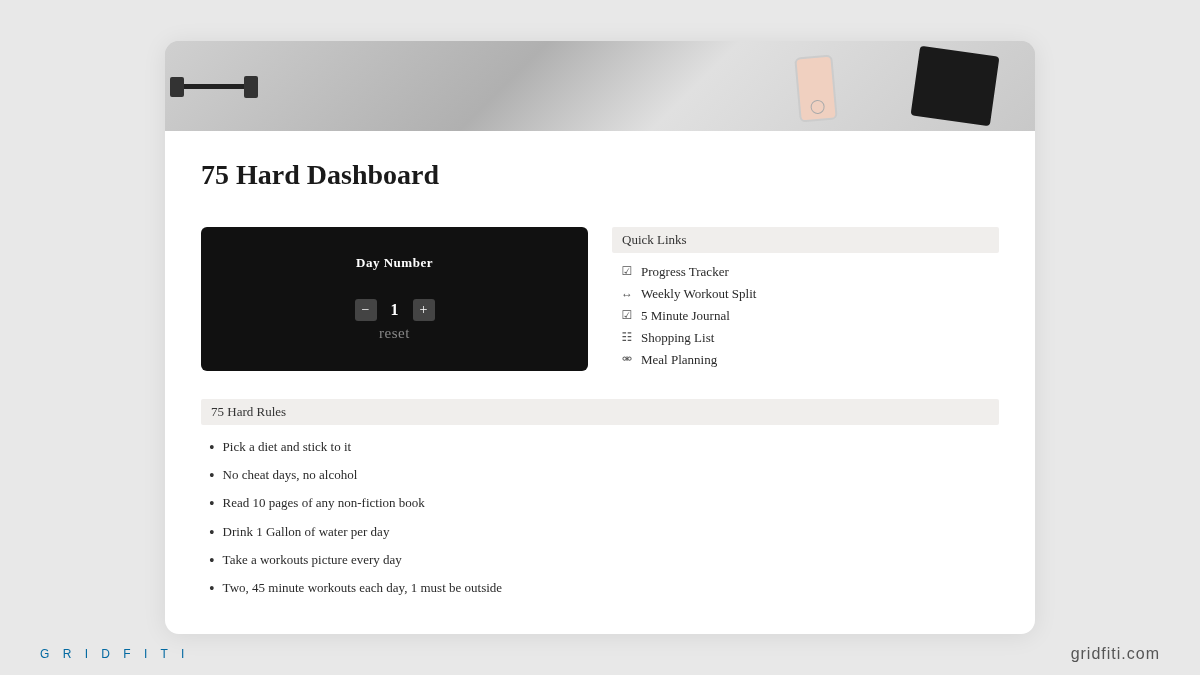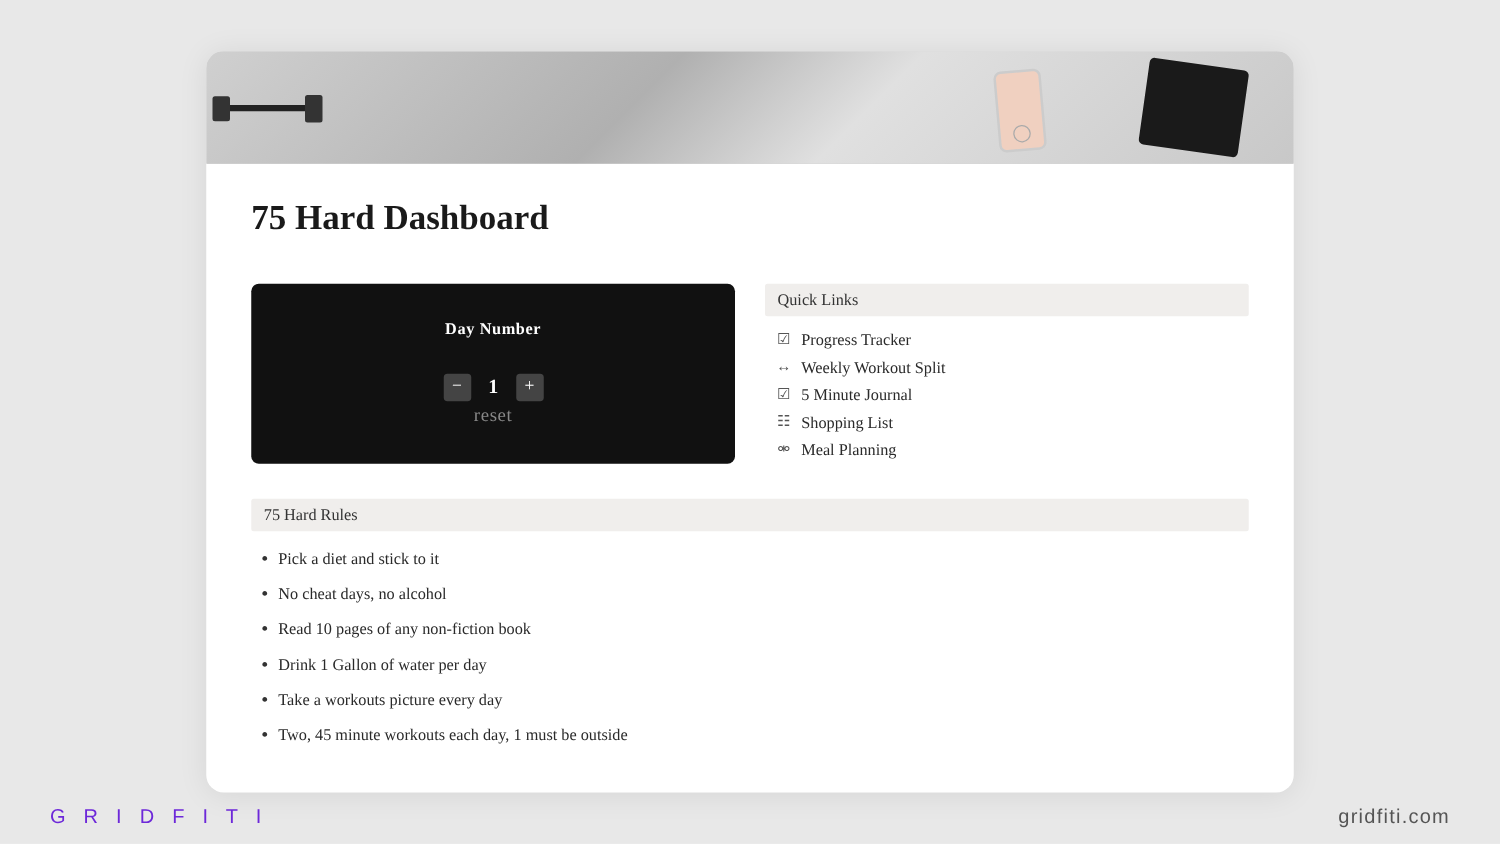--- a/index.html
+++ b/index.html
@@ -262,23 +262,23 @@
       display: flex;
       justify-content: space-between;
       align-items: center;
       padding: 12px 40px;
       position: absolute;
       bottom: 0;
     }
 
     .footer-brand-left {
       font-family: 'Helvetica Neue', Arial, sans-serif;
-      font-size: 16px;
+      font-size: 12px;
       letter-spacing: 5px;
-      color: #6d28d9;
+      color: #0369a1;
       font-weight: 300;
     }
 
     .footer-brand-right {
       font-family: 'Helvetica Neue', Arial, sans-serif;
       font-size: 16px;
       letter-spacing: 1px;
       color: #555;
       font-weight: 300;
       text-align: center;

